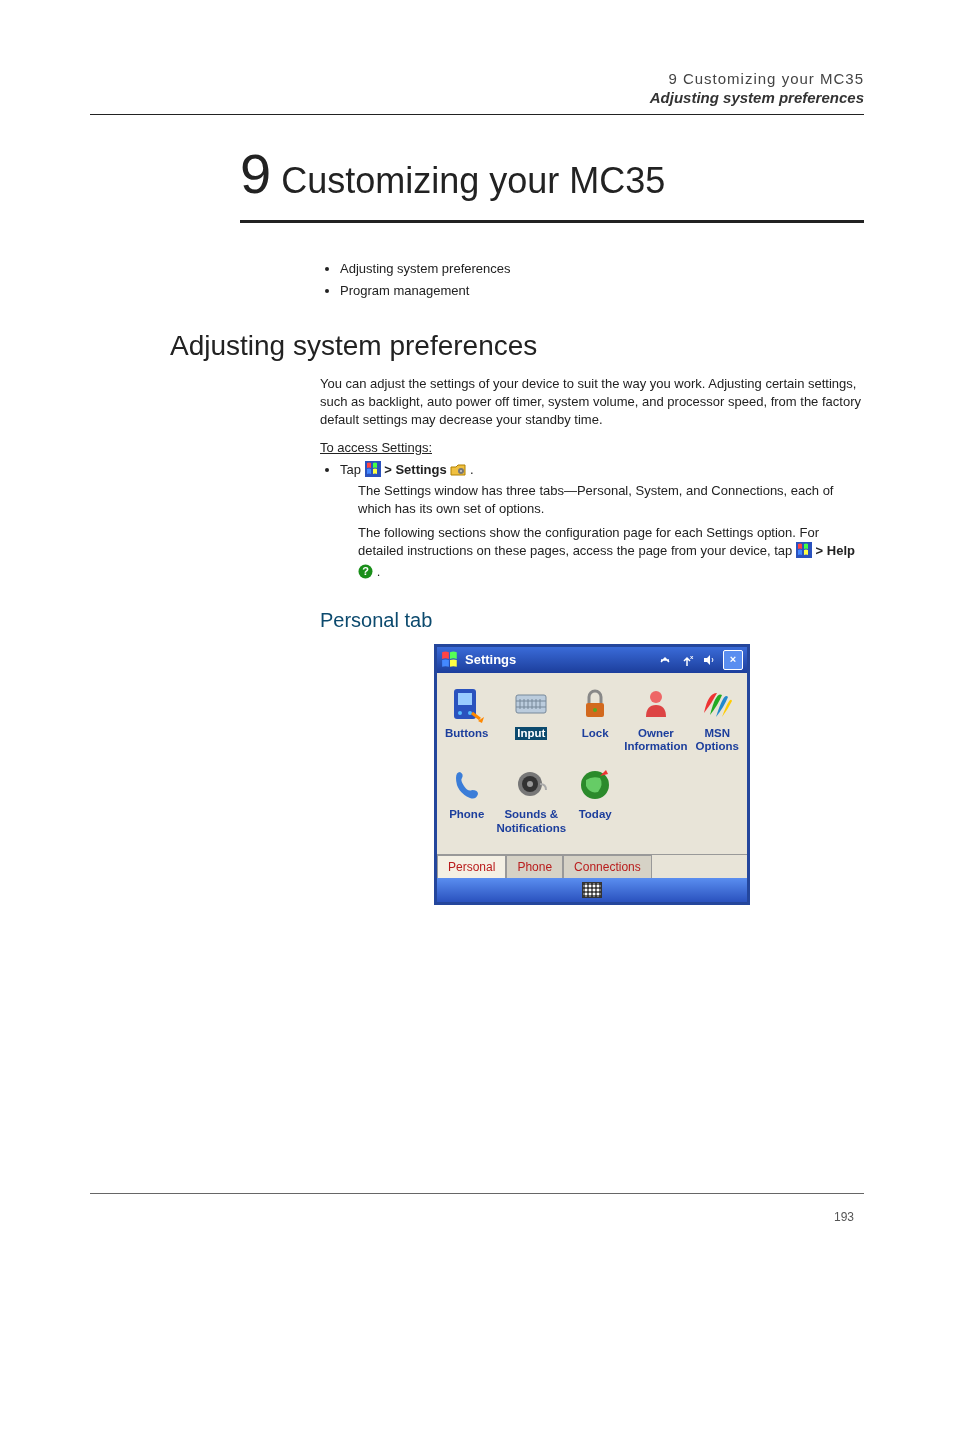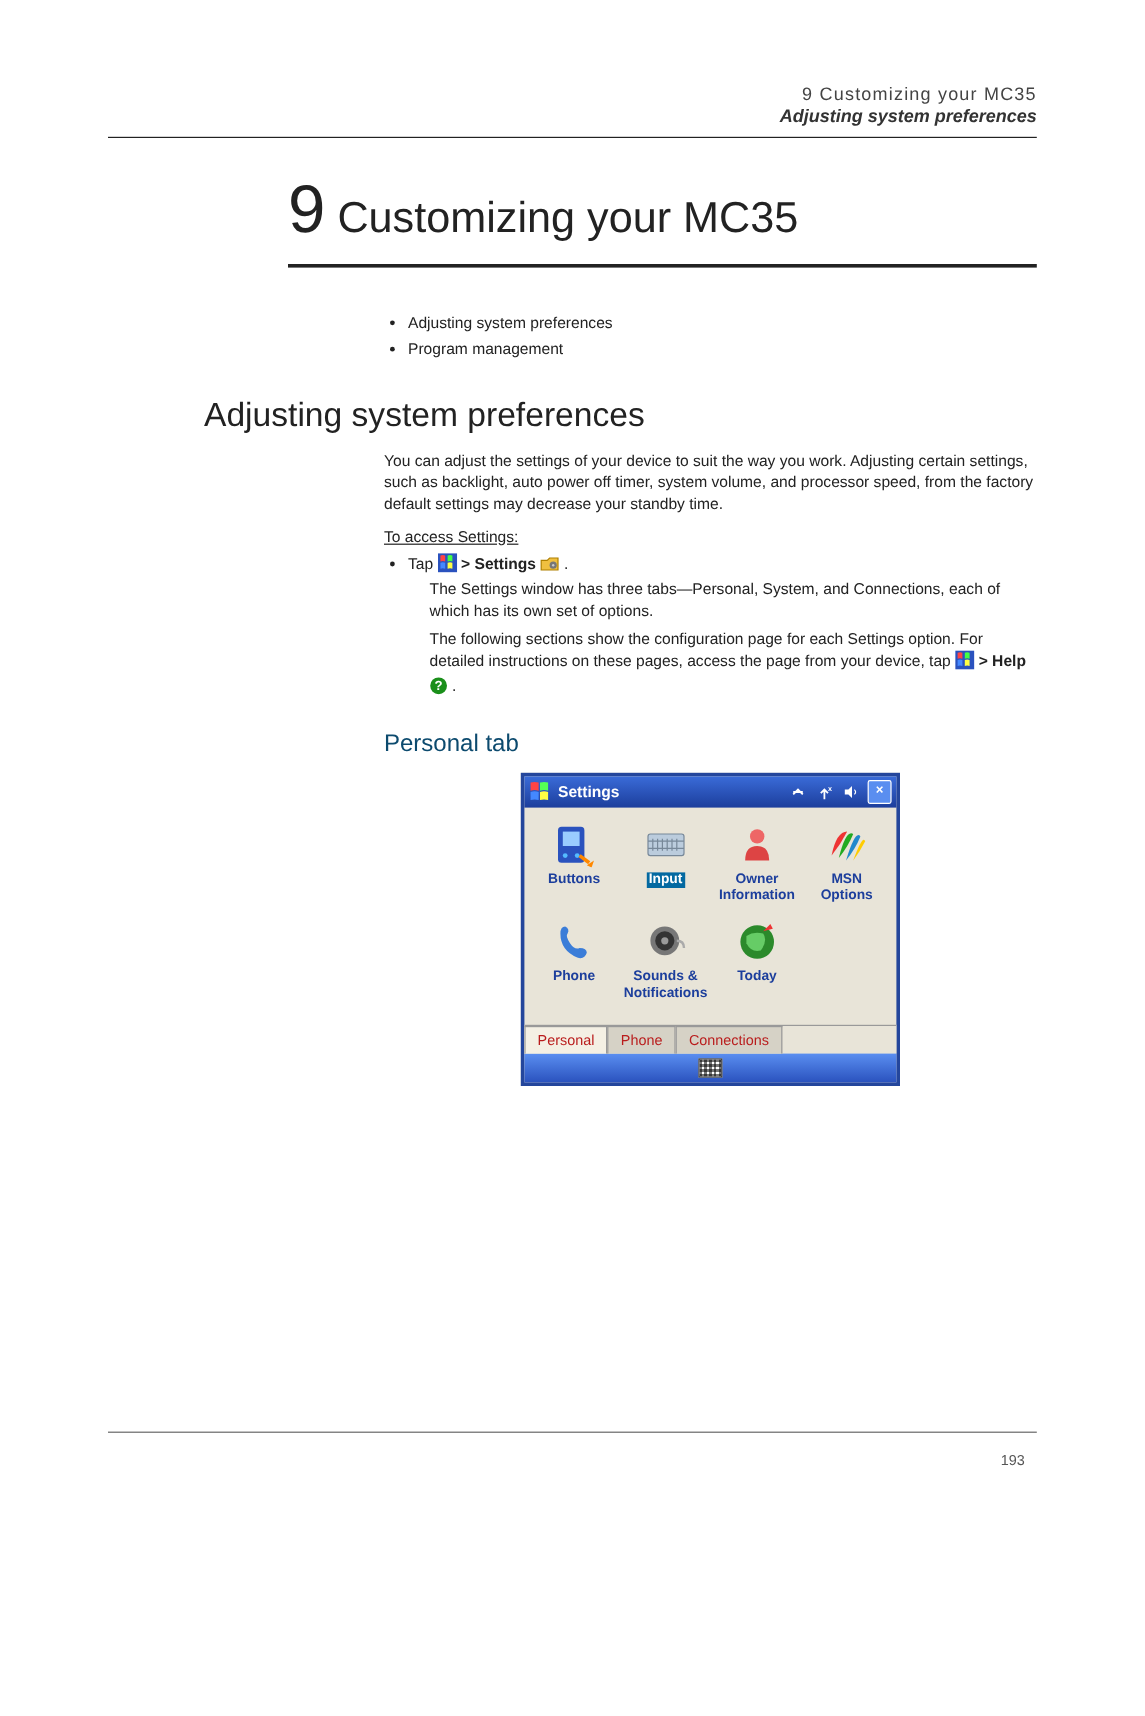--- a/index.html
+++ b/index.html
@@ -149,37 +149,37 @@
     font-size: 11px;
   }
   .titlebar .ok-btn {
     width: 18px; height: 18px;
     background: #5a8ef0; border: 1px solid #fff; border-radius: 2px;
     color: #fff; font-size: 11px; text-align: center; line-height: 16px;
     font-weight: 700;
   }
   .device .grid {
     display: grid;
-    grid-template-columns: repeat(4, 1fr);
+    grid-template-columns: repeat(5, 1fr);
     gap: 8px 4px;
     padding: 10px 6px 16px 6px;
   }
   .dev-item {
     display: flex;
     flex-direction: column;
     align-items: center;
     text-align: center;
     color: #1c3e9c;
     font-weight: 700;
     font-size: 11.5px;
     line-height: 1.2;
     cursor: pointer;
     padding: 2px;
   }
-  .dev-item.selected .lbl { background: #0369a1; color: #fff; padding: 0 2px; }
+  .dev-item.selected .lbl { background: #0c4a6e; color: #fff; padding: 0 2px; }
   .dev-item .ico {
     width: 38px; height: 38px;
     margin-bottom: 4px;
     display: inline-flex; align-items: center; justify-content: center;
   }
   .device .tabs {
     display: flex;
     background: #e8e4d8;
     border-top: 1px solid #999;
   }
@@ -362,20 +362,30 @@
                 <line x1="24" y1="14" x2="24" y2="24"></line>
                   <line x1="28" y1="14" x2="28" y2="24"></line>
                 <line x1="4" y1="16" x2="34" y2="16"></line>
                   <line x1="4" y1="22" x2="34" y2="22"></line>
               </g>
             </svg>
           </span>
           <span class="lbl">Input</span>
         </div>
 
+        <div class="dev-item">
+          <span class="ico">
+            <svg width="38" height="38" viewBox="0 0 38 38">
+              <rect x="10" y="18" width="18" height="14" rx="2" fill="#d2691e"></rect>
+              <path d="M13 18 L13 12 A6 6 0 0 1 25 12 L25 18" fill="none" stroke="#888" stroke-width="3"></path>
+              <circle cx="19" cy="25" r="2" fill="#5a2"></circle>
+            </svg>
+          </span>
+          <span class="lbl">Lock</span>
+        </div>
 
 
         <div class="dev-item">
           <span class="ico">
             <svg width="38" height="38" viewBox="0 0 38 38">
               <circle cx="19" cy="12" r="6" fill="#e66"></circle>
               <path d="M9 32 Q9 20 19 20 Q29 20 29 32 Z" fill="#d44"></path>
             </svg>
           </span>
           <span class="lbl">Owner Information</span>

